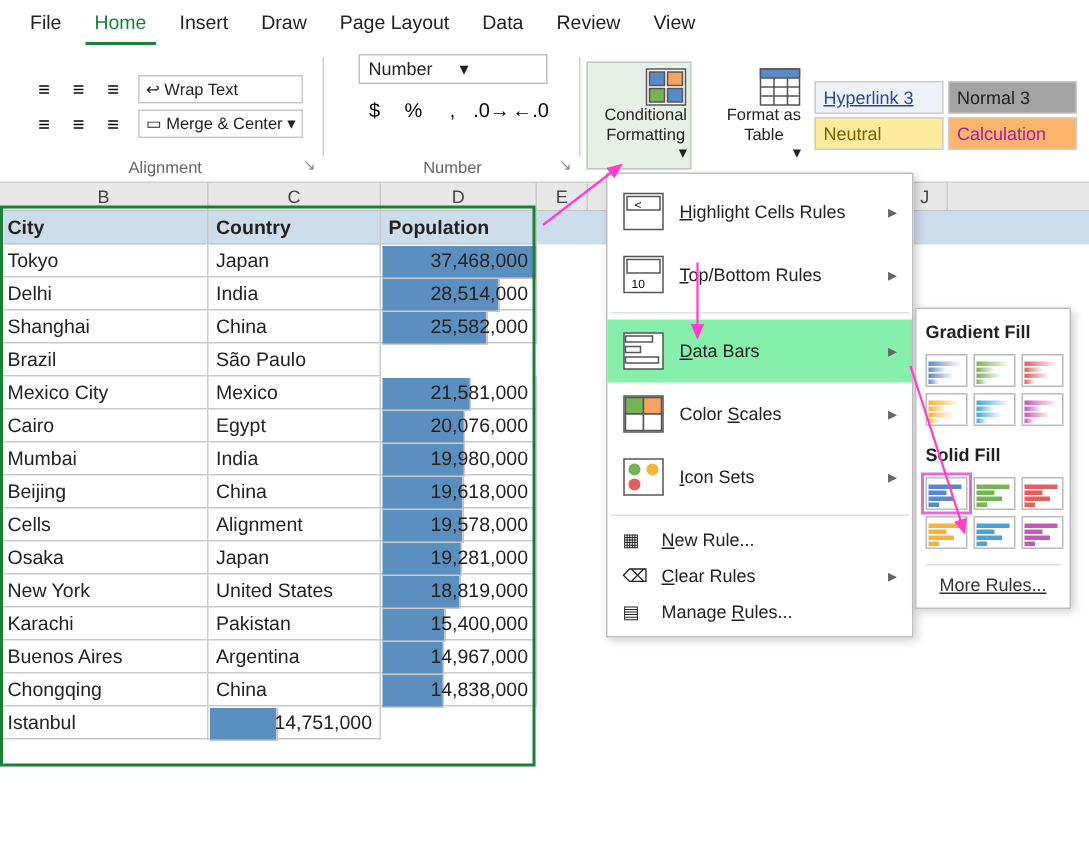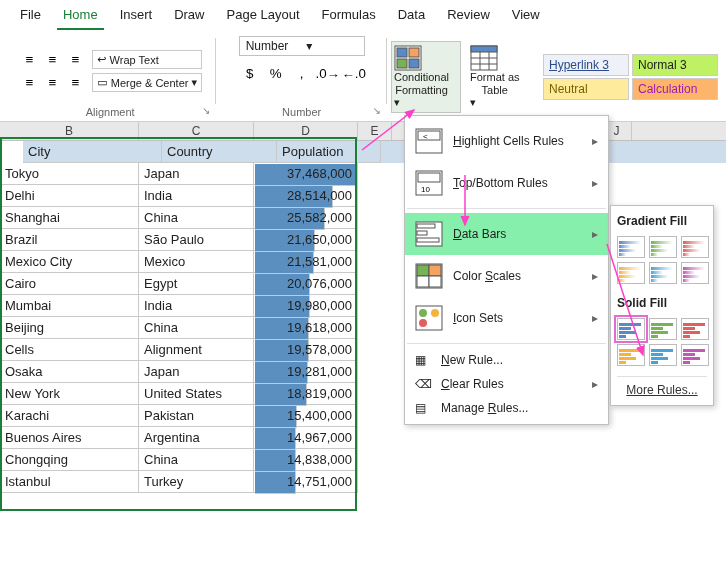--- a/index.html
+++ b/index.html
@@ -53,46 +53,46 @@
     display: inline-flex;
     align-items: center;
     gap: 3px;
     cursor: pointer;
   }
   .dd { border:1px solid #c0c0c0; padding:2px 6px; display:inline-flex; align-items:center; gap:18px; min-width:118px; background:#fff;}
   .iconbtn { width:22px; height:22px; border:0; background:transparent; display:inline-flex; align-items:center; justify-content:center; cursor:pointer;}
   .grid3 { display:grid; grid-template-columns:repeat(3,22px); grid-auto-rows:22px; gap:1px;}
   .grid3 .iconbtn{border:1px solid transparent;}
   .bigbtn {
-    display:flex; flex-direction:column; align-items:flex-start; justify-content:center;
+    display:flex; flex-direction:column; align-items:flex-end; justify-content:center;
     width:70px; height:72px; border:1px solid transparent; padding:2px; cursor:pointer;
     font-size:11px; text-align:center; line-height:1.15;
   }
   .bigbtn.selected{ background:#e6f0e6; border:1px solid #c0c8c0;}
   .styles-panel { display:flex; flex-direction:column; gap:2px; width:175px;}
   .style-row{display:flex; gap:3px;}
   .style-cell{ flex:1; border:1px solid #ccc; padding:3px 5px; font-size:12px; white-space:nowrap; }
   .style-cell.hyper{ color:#2a4a8a; text-decoration:underline; background:#eef2f8;}
-  .style-cell.normal{ background:#bef264; color:#222;}
+  .style-cell.normal{ background:#a3a3a3; color:#222;}
   .style-cell.neutral{ background:#ffeb9c; color:#7a6000;}
   .style-cell.calc{ background:#fdb46b; color:#a21caf;}
 
   
   .sheet-area { position:relative; }
   .colhdr { display:grid; grid-template-columns:139px 115px 104px 34px 30px 30px 30px 30px 30px 60px 30px; background:#e8e8e8; border-bottom:1px solid #c0c0c0; font-size:12px;}
   .colhdr div { text-align:center; border-right:1px solid #c9c9c9; padding:2px 0; color:#444;}
   .hdrrow, .datarow {
     display:grid; grid-template-columns:139px 115px 104px;
     font-size:13px;
   }
   .hdrrow div, .datarow div {
     border-right:1px solid #c9c9c9; border-bottom:1px solid #c9c9c9;
     padding:3px 5px; height:22px; display:flex; align-items:center;
   }
-  .hdrrow { background:#ceddec; font-weight:normal;margin-left:23px;}
+  .hdrrow { background:#ceddec; font-weight:bold;}
   .popcell { position:relative; justify-content:flex-end; }
   .popcell .bar { position:absolute; left:1px; top:1px; bottom:1px; background:#5b8fbf; z-index:0;}
   .popcell span{ position:relative; z-index:1;}
   .sel-outline { position:absolute; border:2px solid #1a7f37; pointer-events:none;}
 
   
   .cf-menu {
     position:absolute; left:404px; top:115px; width:205px;
     background:#fff; border:1px solid #bfbfbf; box-shadow:2px 2px 6px rgba(0,0,0,.2);
     display:flex; flex-direction:column; padding:4px 0;
@@ -132,21 +132,20 @@
 </style>
 </head>
 <body>
 
 <div class="menubar">
     <div class="item">File</div>
     <div class="item active">Home</div>
     <div class="item">Insert</div>
     <div class="item">Draw</div>
     <div class="item">Page Layout</div>
-    <div class="item">Formulas</div>
     <div class="item">Data</div>
     <div class="item">Review</div>
     <div class="item">View</div>
   </div>
 
 <div class="ribbon">
   <div class="rgroup" style="width:214px">
     <div class="body">
       <div class="grid3">
         <button class="iconbtn">≡</button>
@@ -271,24 +270,20 @@
         <div>Shanghai</div>
         <div>China</div>
         <div class="popcell">
           <div class="bar" style="width: 68.2769%;"></div>
           <span>25,582,000</span>
         </div>
       </div>
       <div class="datarow">
         <div>Brazil</div>
         <div>São Paulo</div>
-        <div class="popcell">
-          <div class="bar" style="width: 57.7826%;"></div>
-          <span>21,650,000</span>
-        </div>
       </div>
       <div class="datarow">
         <div>Mexico City</div>
         <div>Mexico</div>
         <div class="popcell">
           <div class="bar" style="width: 57.5985%;"></div>
           <span>21,581,000</span>
         </div>
       </div>
       <div class="datarow">
@@ -358,21 +353,20 @@
       <div class="datarow">
         <div>Chongqing</div>
         <div>China</div>
         <div class="popcell">
           <div class="bar" style="width: 39.6018%;"></div>
           <span>14,838,000</span>
         </div>
       </div>
       <div class="datarow">
         <div>Istanbul</div>
-        <div>Turkey</div>
         <div class="popcell">
           <div class="bar" style="width: 39.3696%;"></div>
           <span>14,751,000</span>
         </div>
       </div>
     </div>
   <div class="sel-outline" style="left:0; top:15px; width:357px; height:374px;"></div>
 </div>
 
 <div class="cf-menu">

